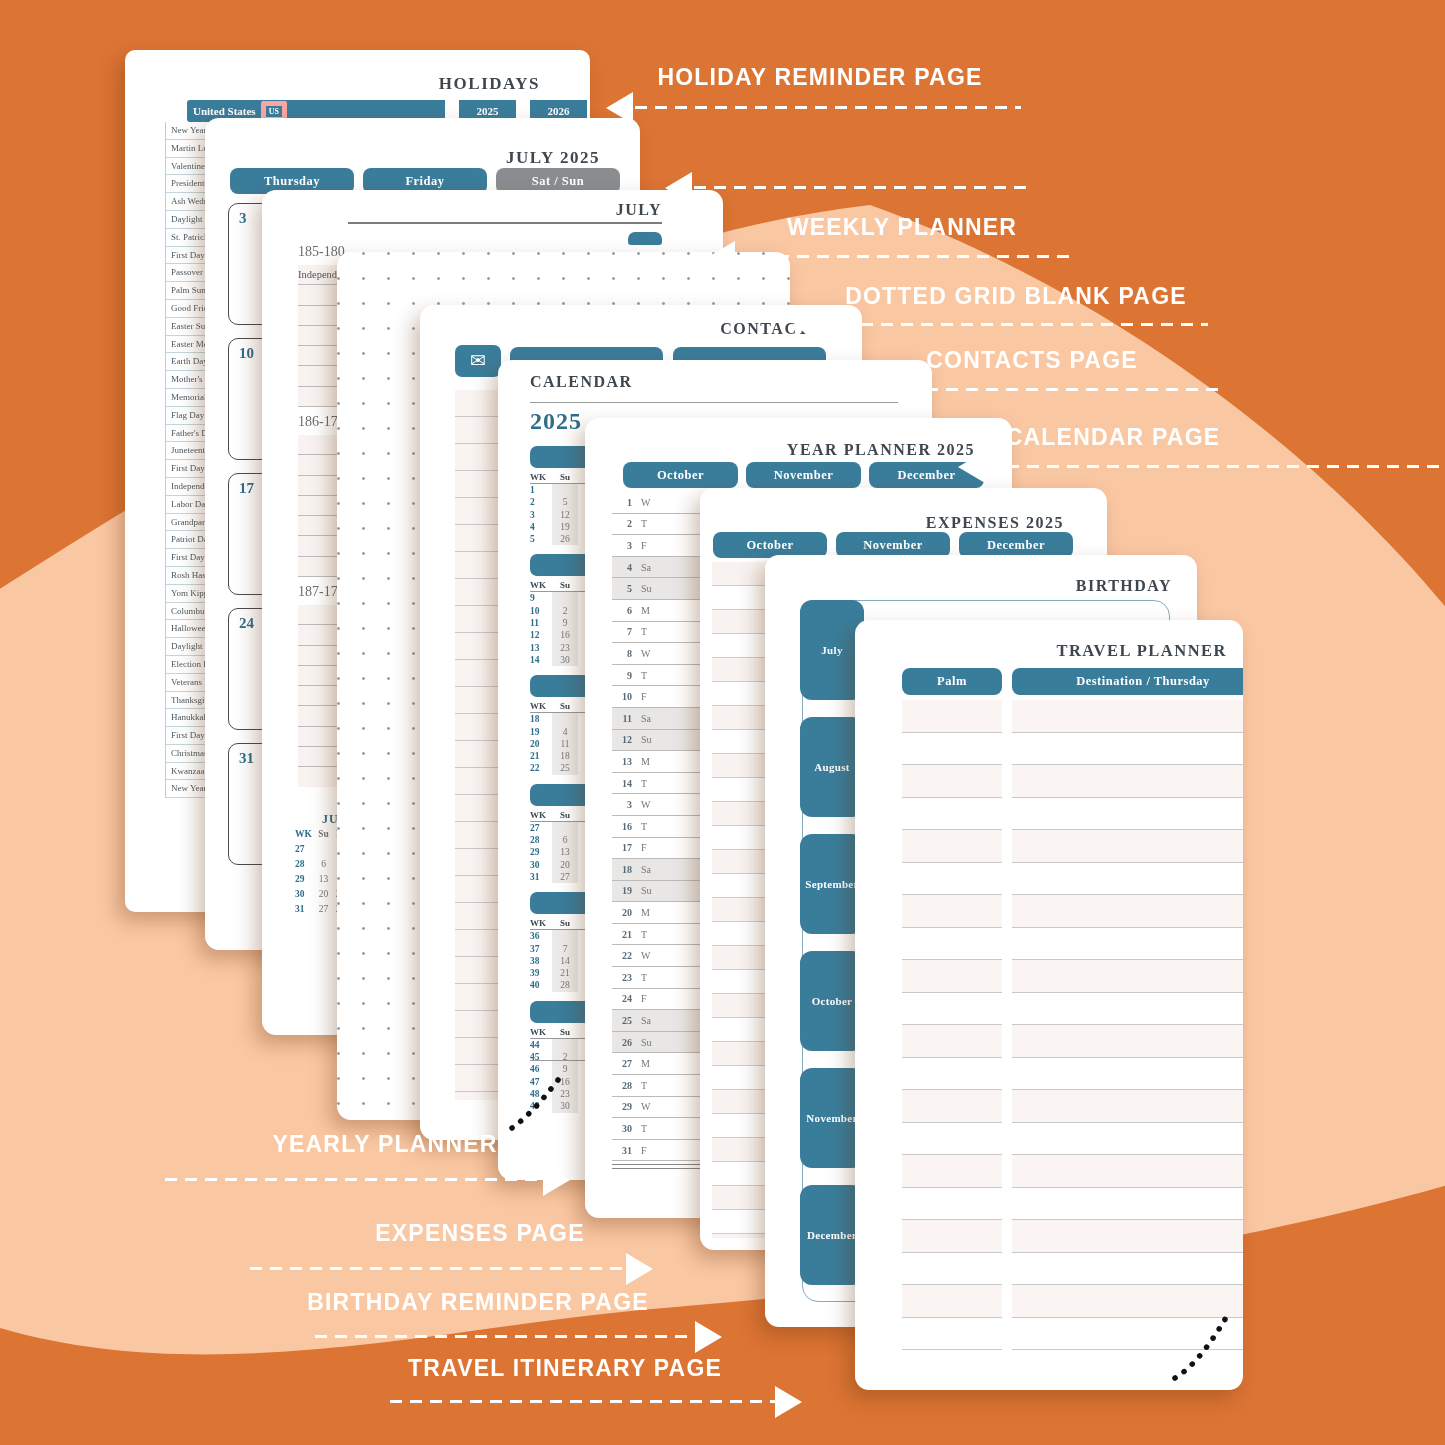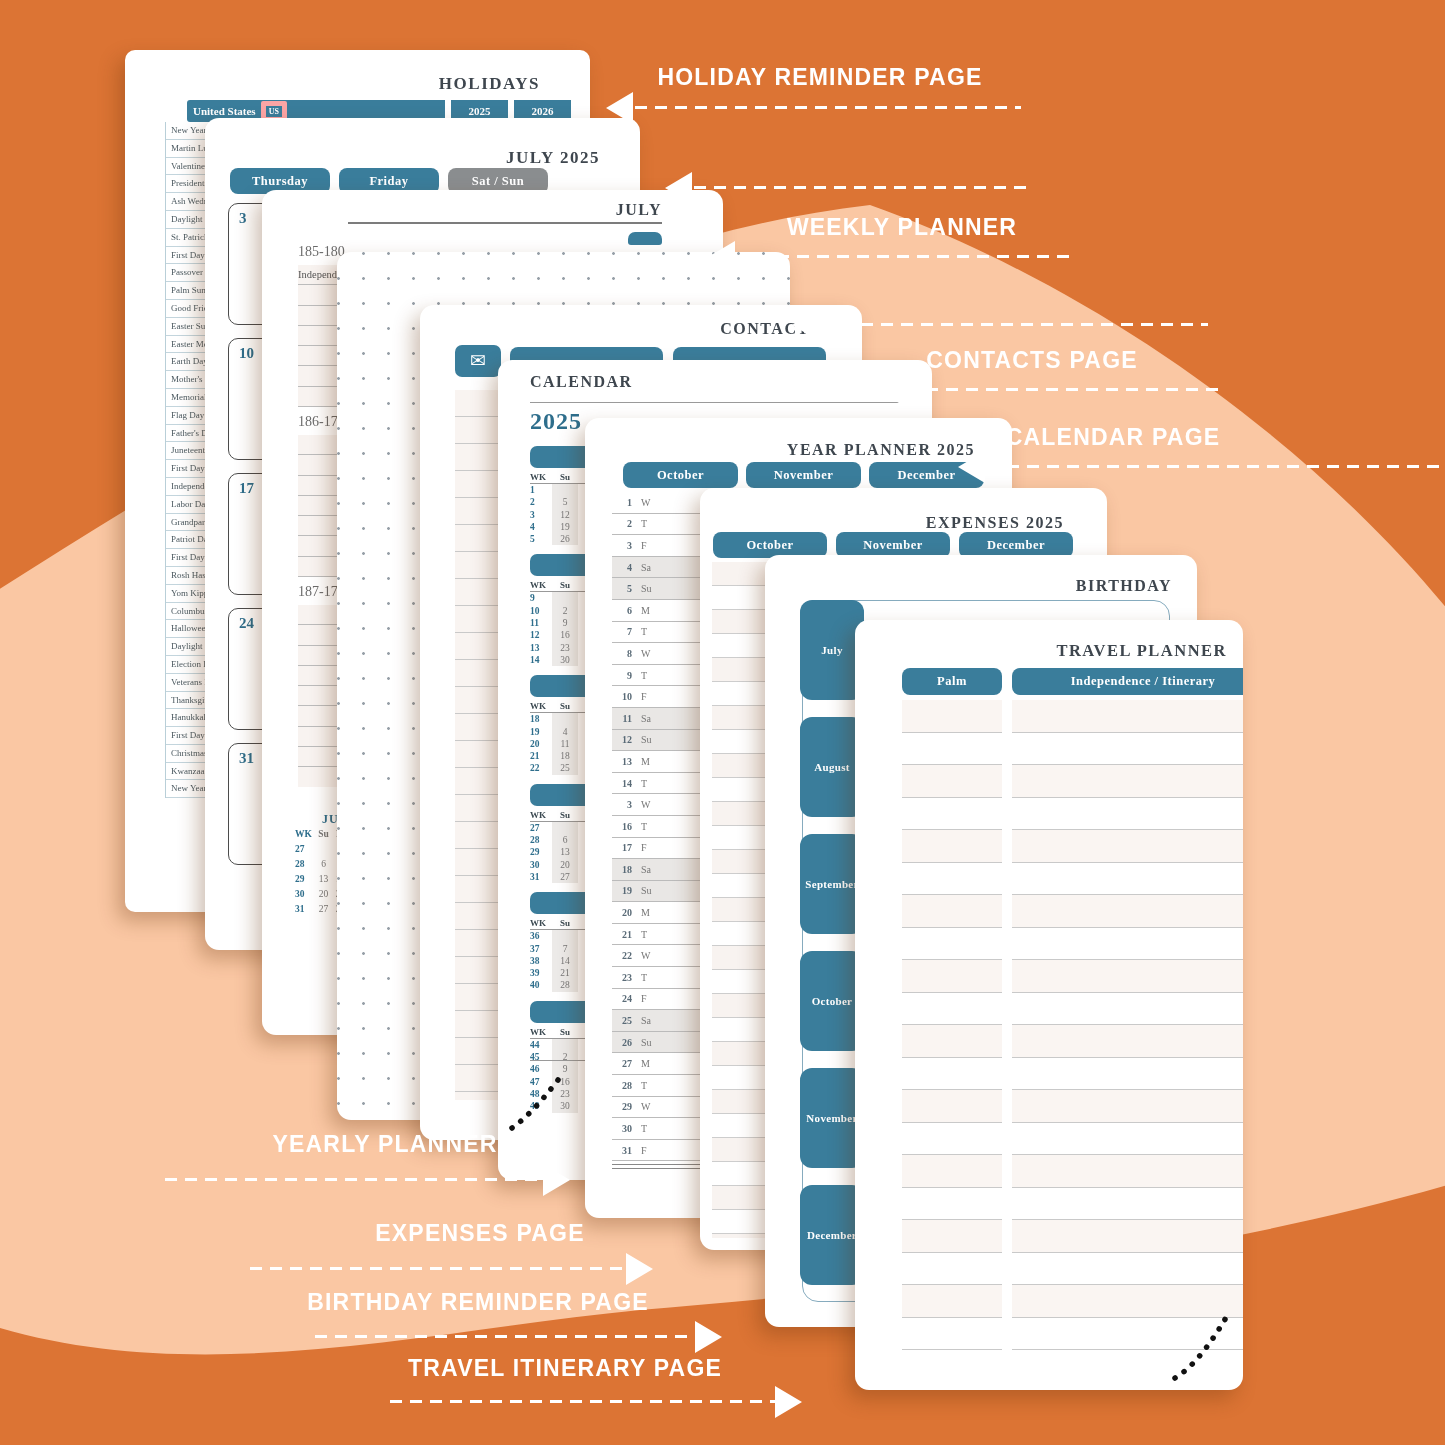--- a/index.html
+++ b/index.html
@@ -17,35 +17,35 @@
   .pg-title{position:absolute;font-weight:bold;color:var(--title_ink);
             letter-spacing:1.5px;font-size:16px;white-space:nowrap;}
   .tab{background:var(--teal);color:#fff;font-weight:bold;font-size:12.5px;
        border-radius:8px;display:flex;align-items:center;justify-content:center;
        letter-spacing:.5px;}
   .tab[data-style="gray"]{background:var(--gray_tab);}
 
   
   .p1{left:125px;top:50px;width:465px;height:862px;border-radius:10px;}
   .p1 .pg-title{right:50px;top:24px;font-size:17px;}
-  .h-bar{position:absolute;left:40px;top:50px;width:372px;height:22px;display:flex;gap:6px;padding-left:22px;}
+  .h-bar{position:absolute;left:40px;top:50px;width:372px;height:22px;display:flex;gap:14px;padding-left:22px;}
   .h-bar>div{background:var(--teal);color:#fff;font-size:11px;font-weight:bold;
              display:flex;align-items:center;}
   .h-main{flex:0 0 252px;padding-left:6px;gap:5px;border-radius:3px 0 0 3px;}
   .h-code{border:5px solid #fca5a5;border-radius:2px;font-size:8px;padding:0 3px;line-height:11px;}
   .h-cell{flex:0 0 57px;justify-content:center;}
   .h-rows{position:absolute;left:40px;top:72px;width:372px;border-left:1px solid #b9cfd8;border-right:1px solid #b9cfd8;}
   .h-row{height:16.8px;line-height:16.8px;border-bottom:1px solid #c3d5dd;font-size:9px;
          color:#4c5a61;padding-left:5px;white-space:nowrap;overflow:hidden;}
 
   
   .p2{left:205px;top:118px;width:435px;height:832px;}
   .p2 .pg-title{right:40px;top:30px;font-size:17px;}
   .m-tabs{position:absolute;left:25px;top:50px;display:flex;gap:9px;}
-  .m-tabs .tab{width:100px;height:26px;font-family:Liberation Serif, serif;}
+  .m-tabs .tab{width:124px;height:26px;font-family:Liberation Serif, serif;}
   .m-boxes{position:absolute;left:23px;top:85px;}
   .m-box{width:320px;height:122px;margin-bottom:13px;border:1.5px solid #4b4b4b;
          border-radius:10px;font-weight:bold;font-size:15px;color:var(--teal_dark);
          padding:6px 0 0 10px;box-sizing:border-box;}
 
   
   .p3{left:262px;top:190px;width:461px;height:845px;}
   .p3 .pg-title{right:61px;top:11px;}
   .w-rule{position:absolute;left:86px;right:61px;top:32px;height:1.5px;background:#7c7c7c;}
   .w-tab{position:absolute;left:366px;top:42px;width:34px;height:13px;background:var(--teal);
@@ -744,39 +744,40 @@
         <div class="bd-tab">September</div>
         <div class="bd-tab">October</div>
         <div class="bd-tab">November</div>
         <div class="bd-tab">December</div>
       </div>
   </div>
 
   <div class="page p10">
     <div class="pg-title">TRAVEL PLANNER</div>
     <div class="tab tr-head-date">Palm</div>
-    <div class="tab tr-head-dest">Independence / Itinerary</div>
+    <div class="tab tr-head-dest">Destination / Thursday</div>
     <div class="tr-col date"></div>
     <div class="tr-col dest"></div>
     <svg class="tr-dots" width="70" height="80">
       <path d="M 8,74 Q 32,60 60,12" fill="none" stroke="#111" stroke-width="5.5" stroke-linecap="round" stroke-dasharray="0.1 11"></path>
     </svg>
   </div>
 
   <div class="note-text t-r0">HOLIDAY REMINDER PAGE</div>
   <div class="note-line ln-r0"></div>
   <div class="head-l hd-r0"></div>
 
   <div class="note-line ln-r1"></div>
   <div class="head-l hd-r1"></div>
 
   <div class="note-text t-r2">WEEKLY PLANNER</div>
   <div class="note-line ln-r2"></div>
   <div class="head-l hd-r2"></div>
 
+  <div class="note-text t-r3">DOTTED GRID BLANK PAGE</div>
   <div class="note-line ln-r3"></div>
   <div class="head-l hd-r3"></div>
 
   <div class="note-text t-r4">CONTACTS PAGE</div>
   <div class="note-line ln-r4"></div>
   <div class="head-l hd-r4"></div>
 
   <div class="note-text t-r5">CALENDAR PAGE</div>
   <div class="note-line ln-r5"></div>
   <div class="head-l hd-r5"></div>

